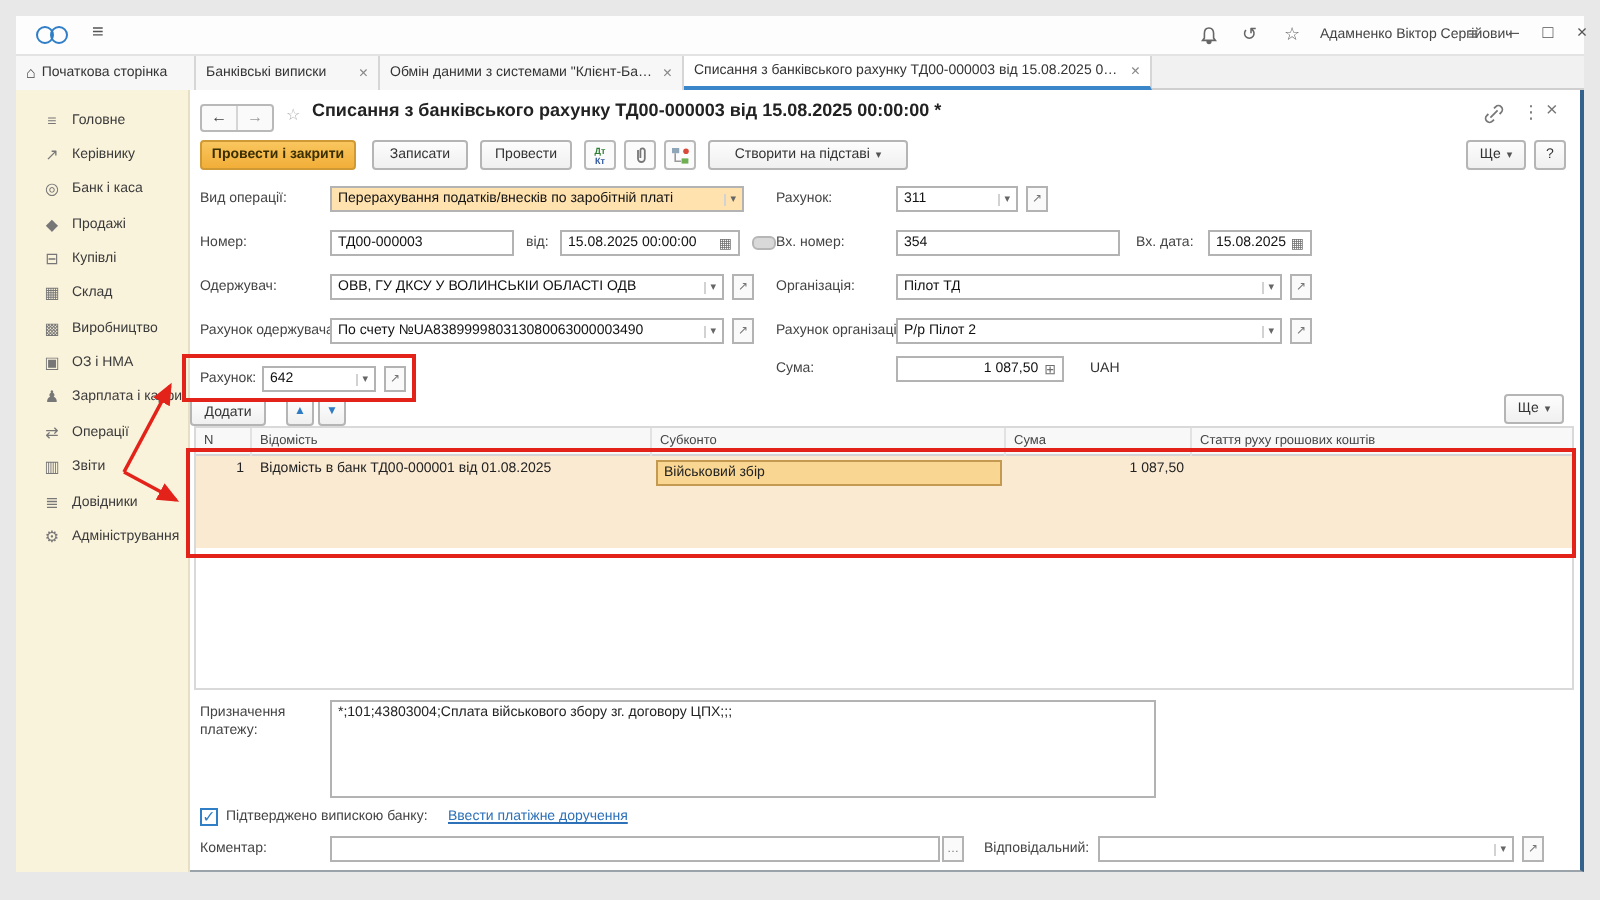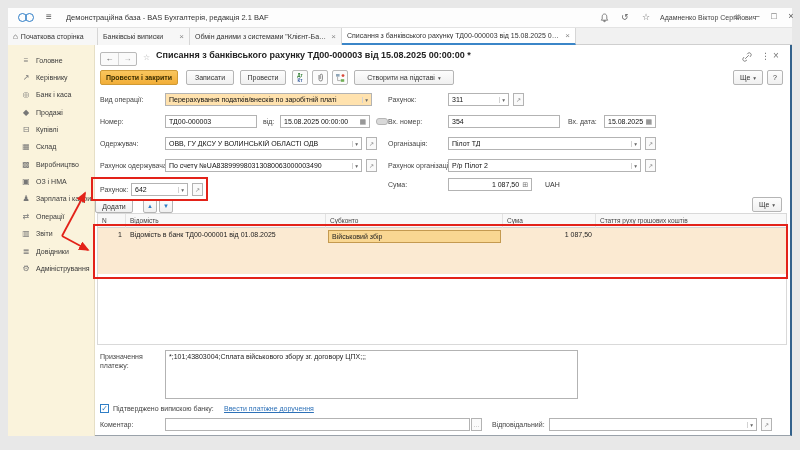--- a/index.html
+++ b/index.html
@@ -102,21 +102,20 @@
 
 <div class="stage">
   <div class="window"></div>
 
   <div class="titlebar">
     <span class="logo">
         <i></i>
         <i></i>
       </span>
     <span class="burger">≡</span>
-    <span class="app-title">Демонстраційна база - BAS Бухгалтерія, редакція 2.1 BAF</span>
     <span class="tb-ico" style="left:592px;top:5px;">
       <svg class="mini" width="9" height="10" viewBox="0 0 9 10">
           <path d="M4.5 1 C3 1 2.2 2.2 2.2 3.8 L2.2 6 L1.3 7.2 L7.7 7.2 L6.8 6 L6.8 3.8 C6.8 2.2 6 1 4.5 1 Z M3.6 7.8 a0.9 0.9 0 0 0 1.8 0 Z" fill="none" stroke="#666" stroke-width="0.8"></path>
         </svg>
     </span>
     <span class="tb-ico" style="left:613px;">↺</span>
     <span class="tb-ico" style="left:634px;">☆</span>
     <span class="tb-user">Адамненко Віктор Сергійович</span>
     <span class="tb-ico" style="left:726px;">≡</span>
     <span class="winbtn" style="left:742px;">–</span>

